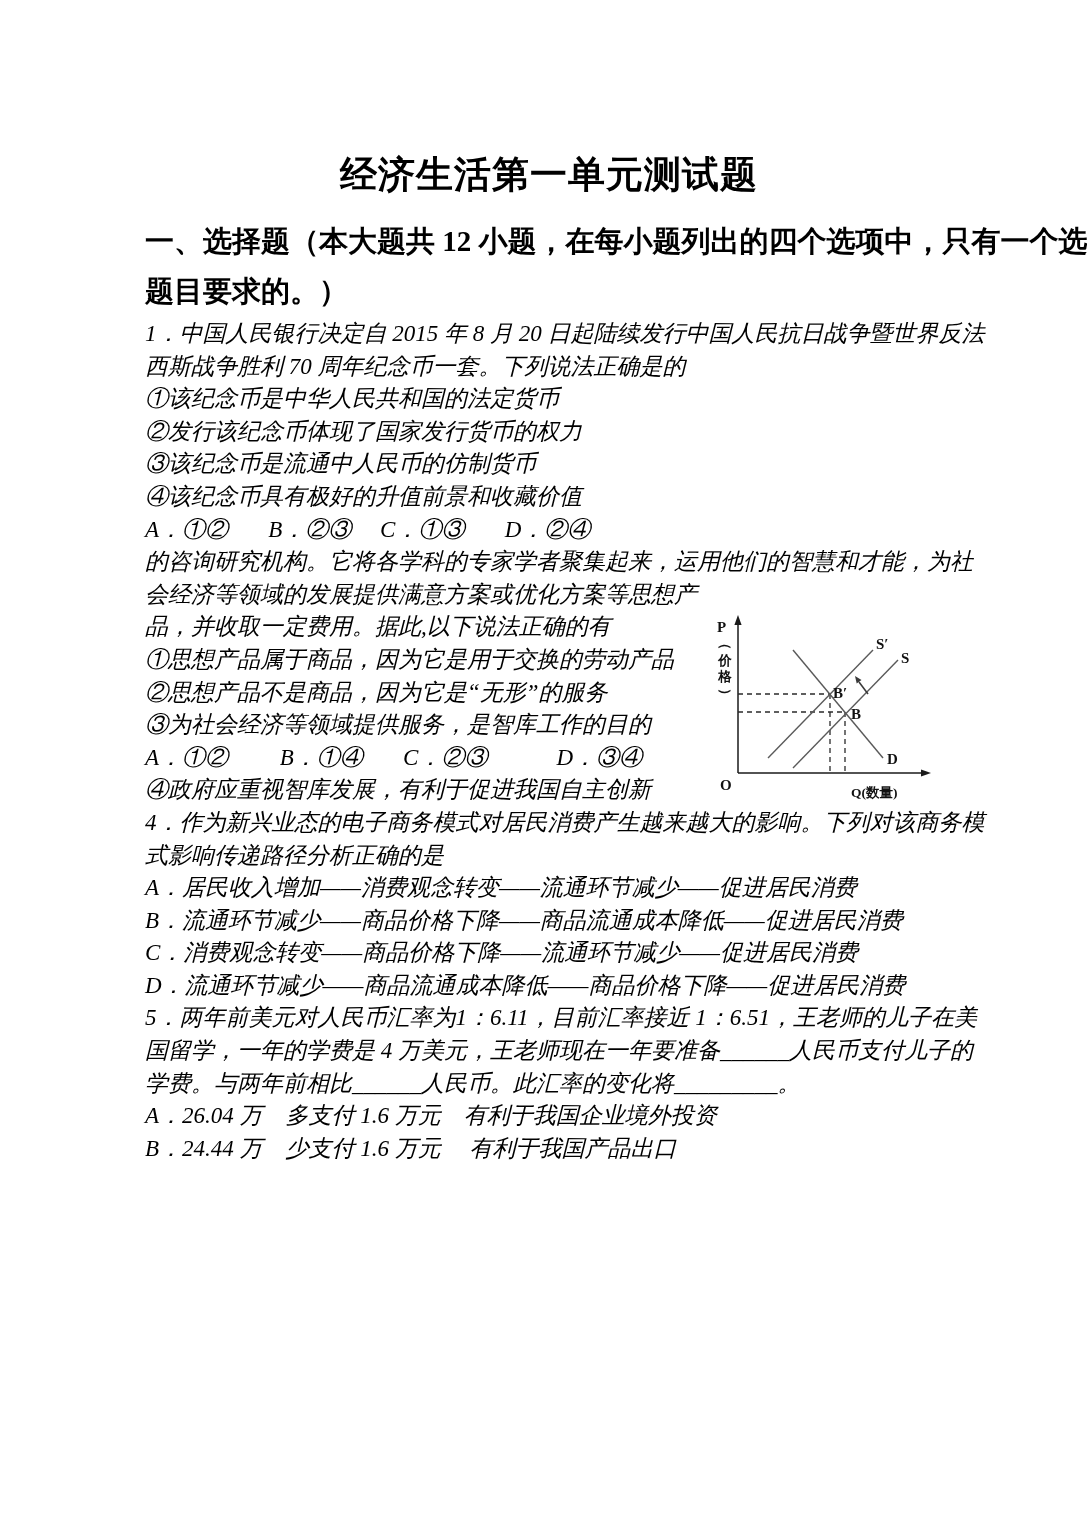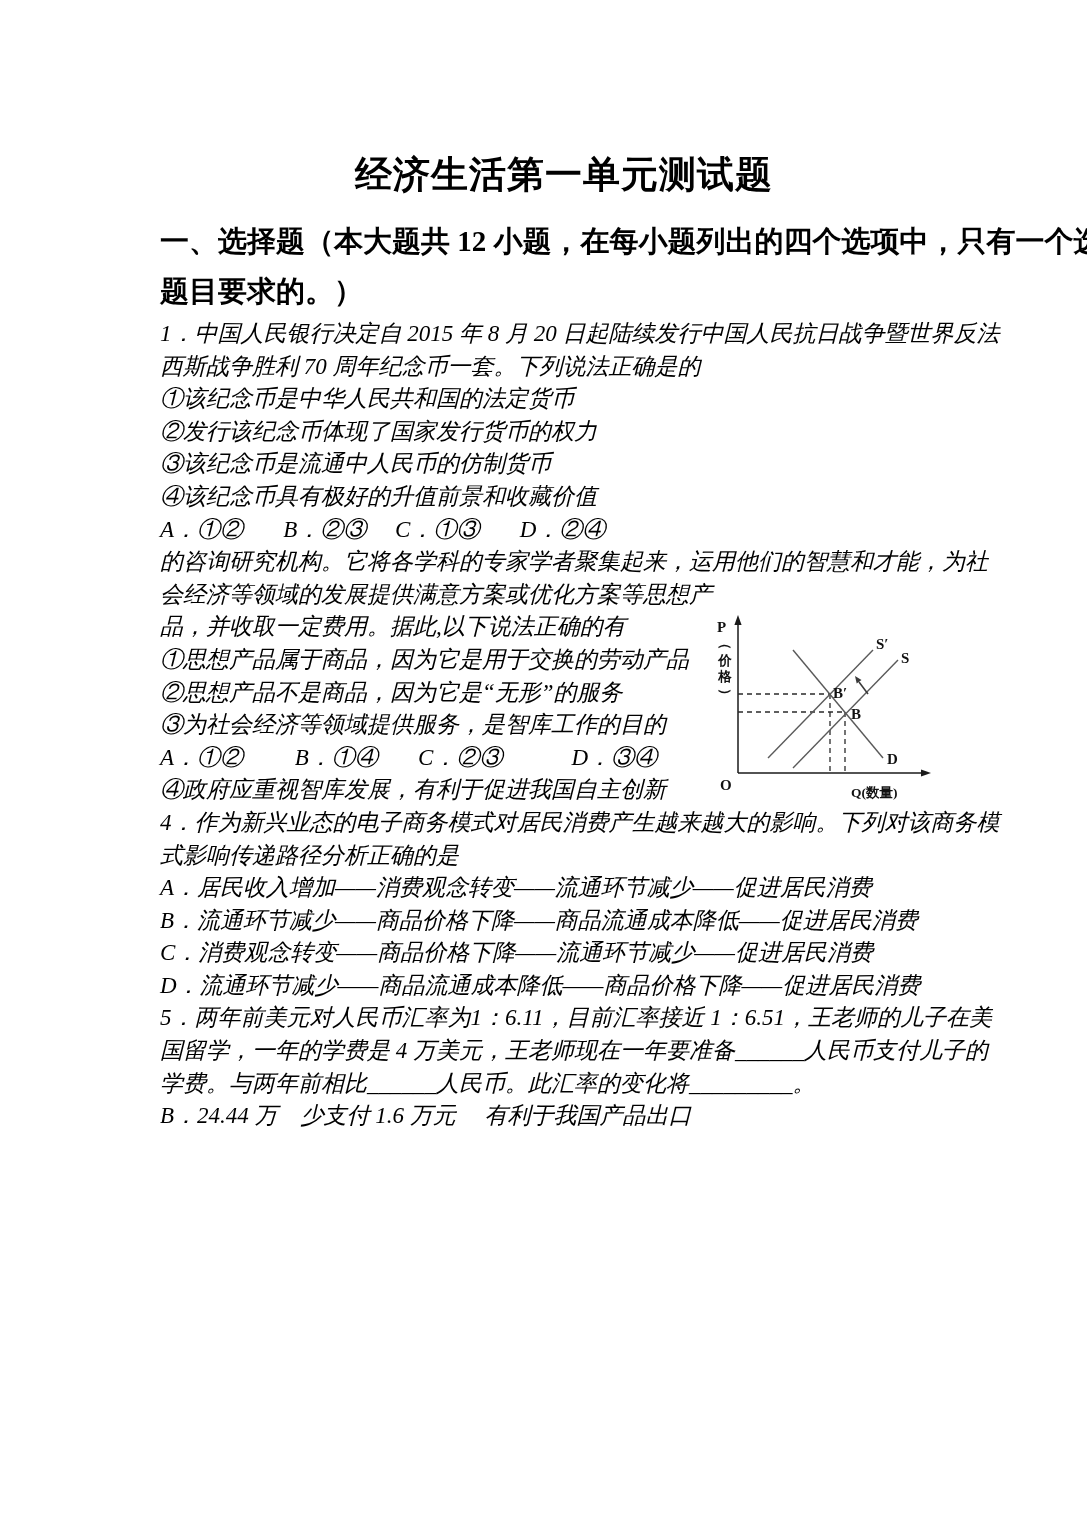--- a/index.html
+++ b/index.html
@@ -2,21 +2,21 @@
 <html><head>
 <meta charset="utf-8">
 <style>
   * { margin:0; padding:0; box-sizing:border-box; }
   html,body { background:#ffffff; }
   .page {
     position:relative; width:1087px; height:1536px; background:#ffffff;
     overflow:hidden; color:#000;
     font-family:"Liberation Serif","DejaVu Serif",serif;
   }
-  .content { position:absolute; left:160px; top:150px; width:808px; }
+  .content { position:absolute; left:145px; top:150px; width:808px; }
   .doc-title {
     font-size:37px; font-weight:700; text-align:center;
     line-height:50px; letter-spacing:1px; white-space:pre;
   }
   .section-header { margin-top:16px; font-weight:700; }
   .section-header .hline { font-size:29px; line-height:50px; white-space:pre; }
   .body-lines { margin-top:2px; }
   .line { font-size:23px; line-height:32.6px; white-space:pre;font-style:italic; }
   .figure-wrap { position:absolute; left:693px; top:610px; width:262px; height:202px; }
   svg text { font-family:"Liberation Serif","DejaVu Serif",serif; fill:#111; }
@@ -69,20 +69,21 @@
         <div class="line">A．居民收入增加——消费观念转变——流通环节减少——促进居民消费</div>
         <div class="line">B．流通环节减少——商品价格下降——商品流通成本降低——促进居民消费</div>
         <div class="line">C．消费观念转变——商品价格下降——流通环节减少——促进居民消费</div>
         <div class="line">D．流通环节减少——商品流通成本降低——商品价格下降——促进居民消费</div>
       </div>
 
       <div>
         <div class="line">5．两年前美元对人民币汇率为1：6.11，目前汇率接近 1：6.51，王老师的儿子在美</div>
         <div class="line">国留学，一年的学费是 4 万美元，王老师现在一年要准备______人民币支付儿子的</div>
         <div class="line">学费。与两年前相比______人民币。此汇率的变化将_________。</div>
+        <div class="line">A．26.04 万    多支付 1.6 万元    有利于我国企业境外投资</div>
         <div class="line">B．24.44 万    少支付 1.6 万元     有利于我国产品出口</div>
       </div>
 
     </div>
   </div>
 
   <div class="figure-wrap">
     <svg width="262" height="202" viewBox="0 0 262 202">
 
       <line class="axis" x1="45" y1="14" x2="45" y2="163"></line>

